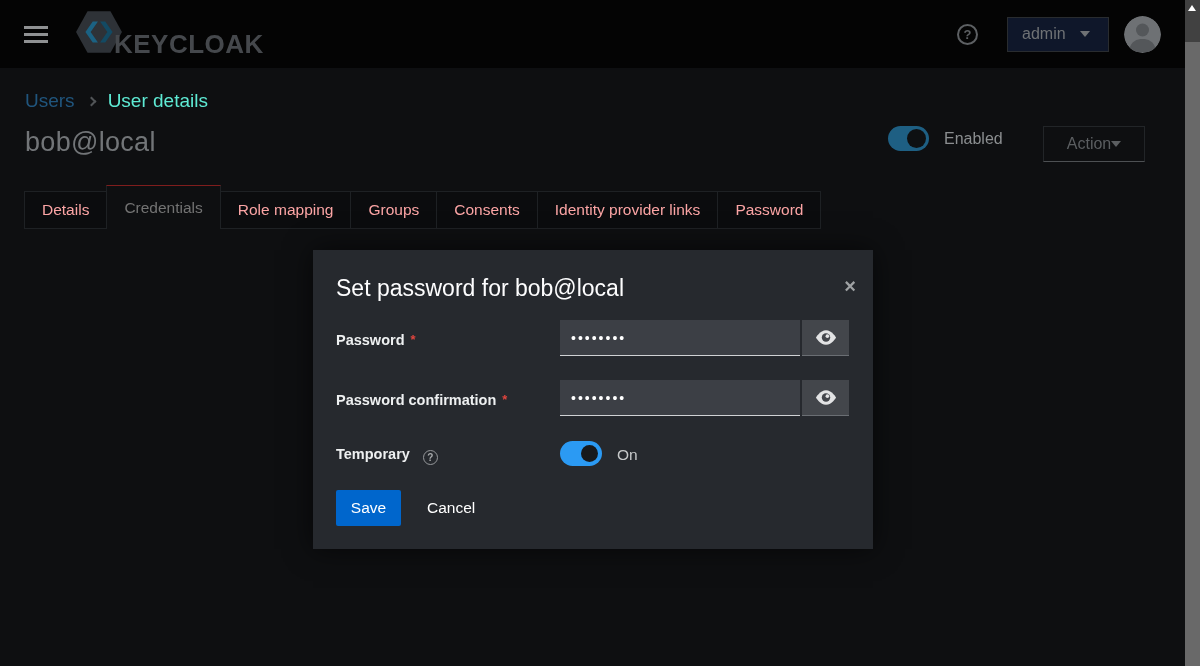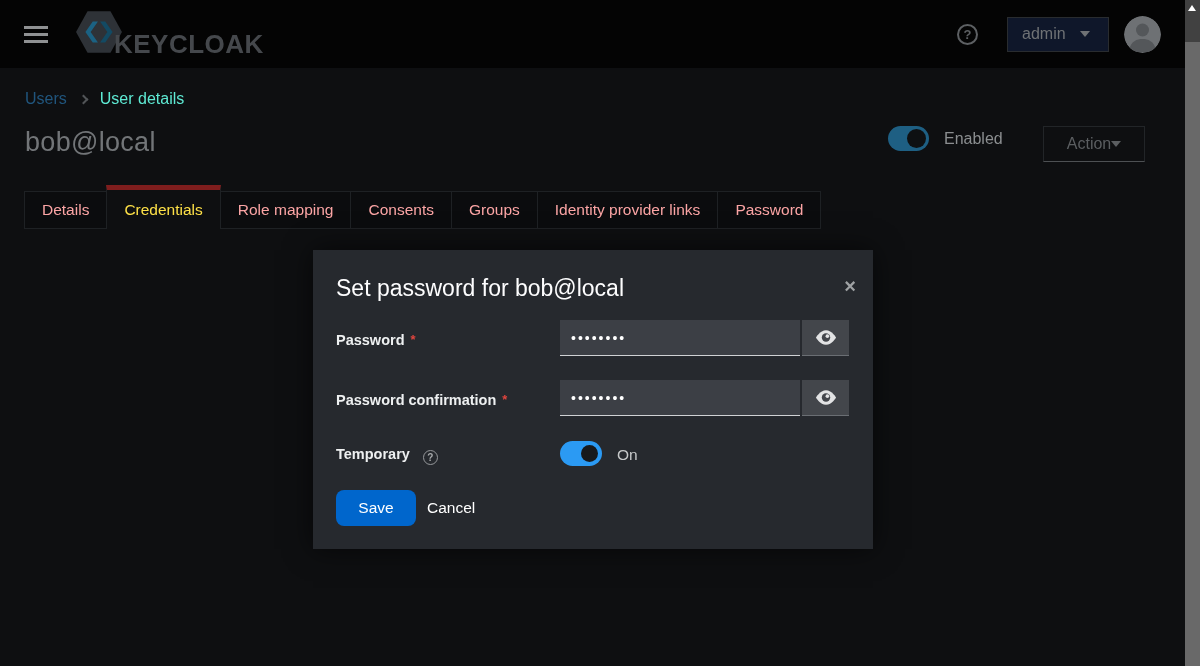--- a/index.html
+++ b/index.html
@@ -27,21 +27,21 @@
   }
   .admin-dropdown {
     margin-left:29px; height:35px; min-width:102px; background:#0f172a;
     border:1px solid #292c2f; display:flex; align-items:center; gap:14px;
     padding:0 14px; color:#6f7275; font-size:16px; cursor:pointer;
   }
   .caret { width:0; height:0; border-left:5px solid transparent; border-right:5px solid transparent; border-top:6px solid #6f7275; }
   .avatar { margin-left:15px; width:37px; height:37px; border-radius:50%; overflow:hidden; cursor:pointer; }
 
   
-  .breadcrumb { position:absolute; left:25px; top:90px; display:flex; align-items:center; font-size:16px; }
+  .breadcrumb { position:absolute; left:25px; top:90px; display:flex; align-items:center; font-size:19px; }
   .crumb-link { color:#20557d; cursor:pointer; }
   .crumb-sep { width:7px; height:7px; border-right:2px solid #515457; border-bottom:2px solid #515457;
     transform:rotate(-45deg); margin:0 13px; }
   .crumb-current { color:#5eead4; }
   .page-title { position:absolute; left:25px; top:127px; font-size:27px; color:#727578; letter-spacing:.3px; }
 
   .enabled-toggle { position:absolute; left:888px; top:126px; width:41px; height:25px;
     border-radius:13px; background:#1e5f83; cursor:pointer; }
   .enabled-toggle .knob { position:absolute; right:3px; top:3px; width:19px; height:19px; border-radius:50%; background:#0e1012; }
   .enabled-label { position:absolute; left:944px; top:130px; font-size:16px; color:#8b8e90; }
@@ -54,22 +54,22 @@
   .action-dropdown .caret { border-top-color:#5b5e61; }
 
   
   .tabs { position:absolute; left:25px; top:185px; display:flex; align-items:flex-end; }
   .tab {
     height:38px; display:flex; align-items:center; padding:0 17px;
     font-size:15.5px; color:#fca5a5; background:#0b0c0e;
     border:1px solid #1e2124; margin-left:-1px; cursor:pointer; white-space:nowrap;
   }
   .tab.active {
-    height:44px; background:#0e0f11; color:#fde047;
-    border-top:5px solid #7f1d1d; border-bottom:none;
+    height:44px; background:#0e0f11; color:#737373;
+    border-top:1px solid #7f1d1d; border-bottom:none;
   }
 
   
   .modal {
     position:absolute; left:313px; top:250px; width:560px; height:299px;
     background:#26292e; box-shadow:0 0 26px rgba(0,0,0,.6); z-index:10;
   }
   .modal-title { position:absolute; left:23px; top:25px; font-size:23px; font-weight:500; color:#fdfdfe; }
   .modal-close { position:absolute; right:17px; top:26px; color:#9fa2a4; font-size:20px; font-weight:700; cursor:pointer; line-height:1; }
 
@@ -94,22 +94,22 @@
     width:15px; height:15px; border-radius:50%; border:1px solid #96989b;
     color:#a9abad; font-size:10px; font-weight:700; margin-left:9px;
     position:relative; top:2px; cursor:pointer;
   }
   .temp-toggle { position:absolute; left:247px; top:191px; width:42px; height:25px;
     border-radius:13px; background:#2b9af3; cursor:pointer; }
   .temp-toggle .knob { position:absolute; right:4px; top:4px; width:17px; height:17px; border-radius:50%; background:#17191c; }
   .on-label { position:absolute; left:304px; top:196px; font-size:15.5px; color:#c6c8c9; }
 
   .save-btn {
-    position:absolute; left:23px; top:240px; width:80px; height:36px;
-    background:#0066cc; color:#fff; border:none; border-radius:8px;
+    position:absolute; left:23px; top:240px; width:65px; height:36px;
+    background:#0066cc; color:#fff; border:none; border-radius:2px;
     font-size:15.5px; font-family:"Liberation Sans", sans-serif; cursor:pointer;
   }
   .cancel-link { position:absolute; left:114px; top:249px; font-size:15.5px; color:#ffffff; cursor:pointer; }
 
   
   .scrollbar { position:absolute; right:0; top:0; width:15px; height:666px; background:#414141; z-index:60; }
   .sb-up { position:absolute; top:4px; left:2px; width:11px; height:9px; cursor:pointer; }
   .sb-up::after { content:""; position:absolute; left:1px; top:1px; width:0; height:0;
     border-left:4.5px solid transparent; border-right:4.5px solid transparent; border-bottom:6px solid #ffffff; }
   .sb-thumb { position:absolute; top:42px; left:0; width:15px; height:624px; background:#696969; cursor:pointer; }
@@ -166,22 +166,22 @@
 
 <div class="action-dropdown">
   <span>Action</span>
   <span class="caret"></span>
 </div>
 
 <div class="tabs">
   <div class="tab">Details</div>
   <div class="tab active">Credentials</div>
   <div class="tab">Role mapping</div>
+  <div class="tab">Groups</div>
   <div class="tab">Consents</div>
-  <div class="tab">Groups</div>
   <div class="tab">Identity provider links</div>
   <div class="tab">Password</div>
 </div>
 
 <div class="modal">
   <div class="modal-title">Set password for bob@local</div>
   <div class="modal-close">×</div>
 
   <div class="field-label label-1">
     <span>Password</span><span class="required">*</span>

